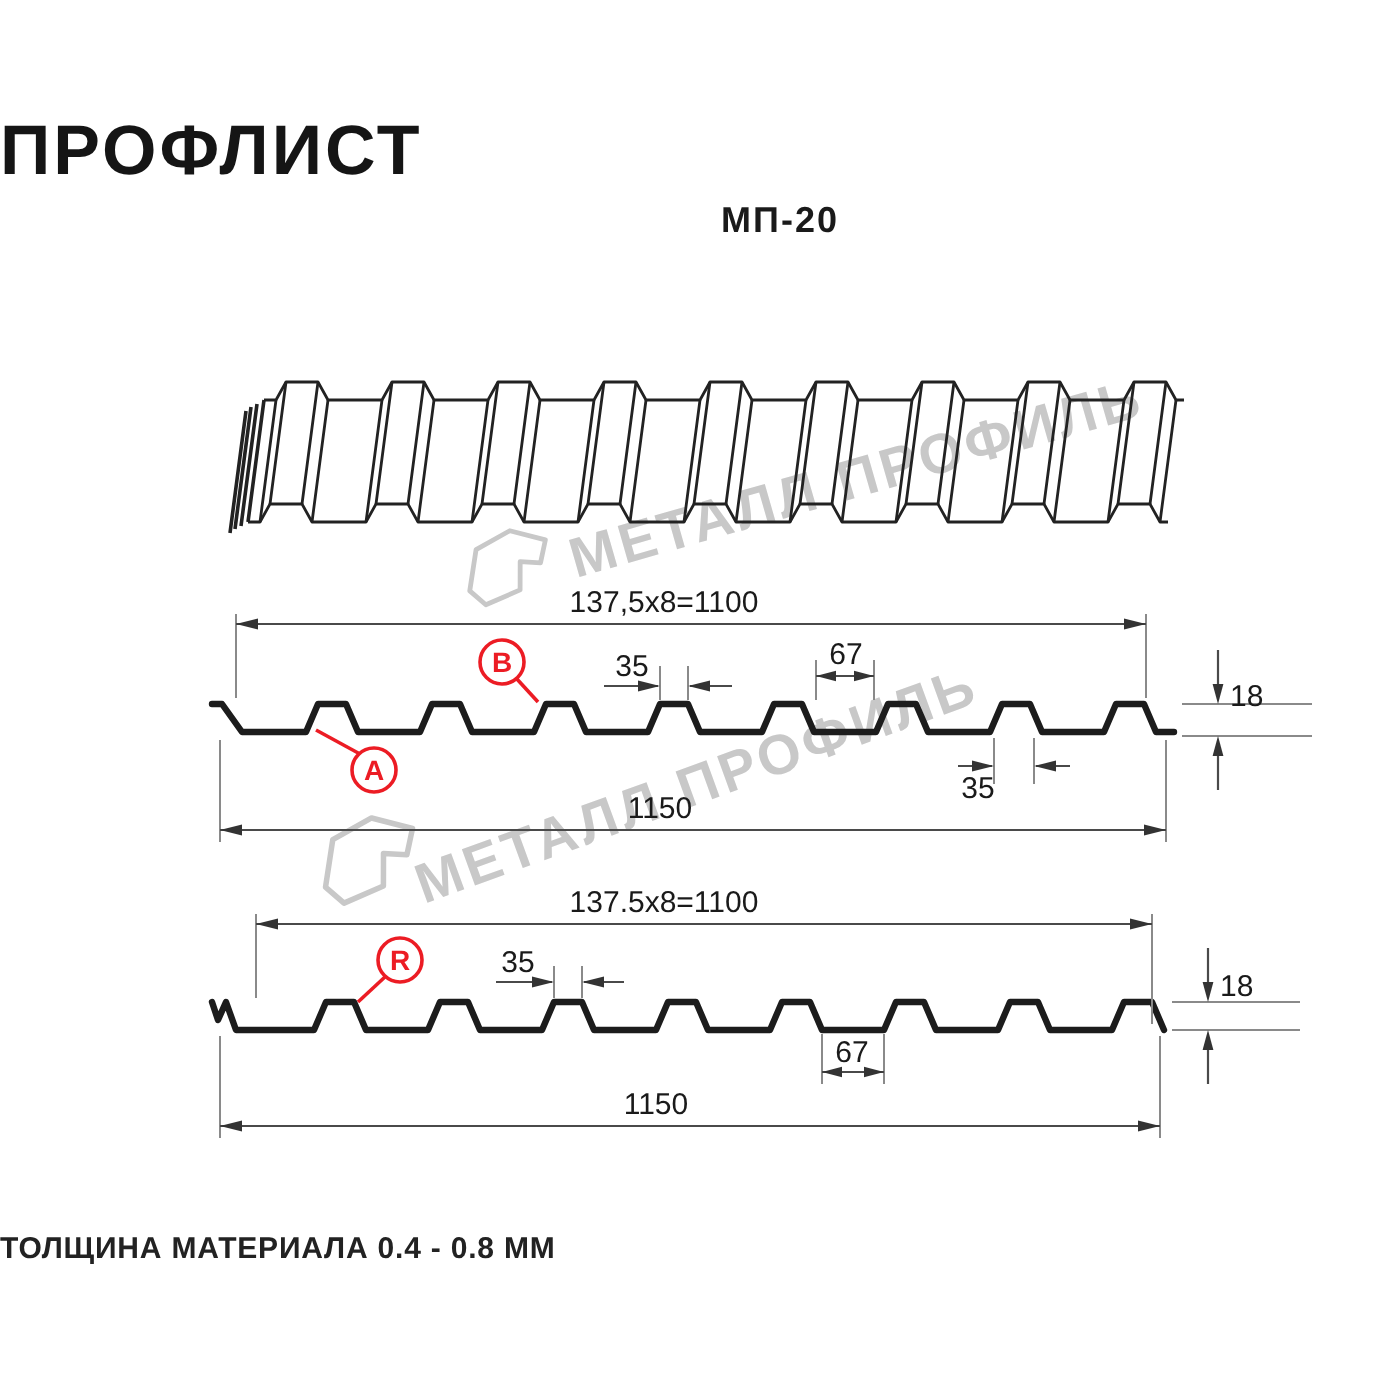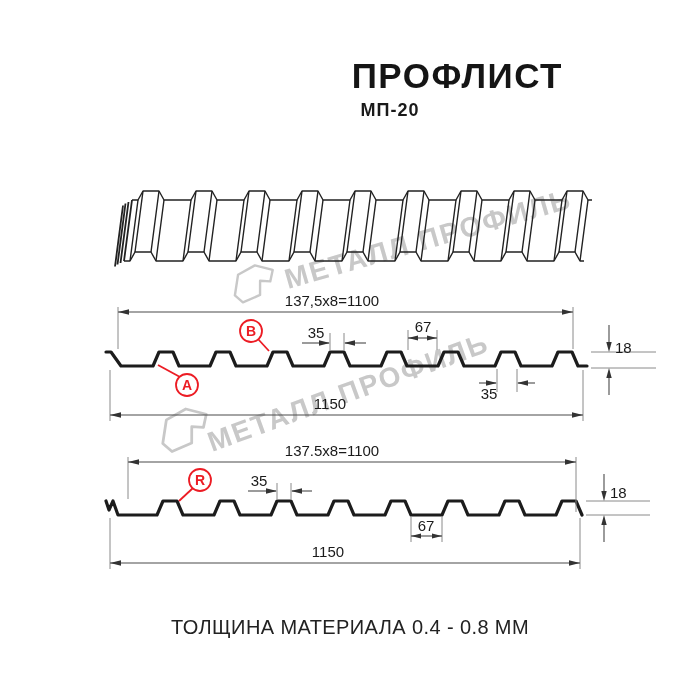--- a/index.html
+++ b/index.html
@@ -9,30 +9,30 @@
     --red:#ec1c24;
     --wm:#c8c8c8;
     --bg:#ffffff;
   }
   html,body{margin:0;padding:0;background:#fff;}
   #stage{
     position:relative;width:700px;height:700px;background:var(--bg);
     font-family:"Liberation Sans", sans-serif;overflow:hidden;
   }
   .title{
-    position:absolute;top:56px;left:0;width:563px;text-align:right;
+    position:absolute;top:56px;left:0;width:563px;text-align:left;
     font-size:35px;font-weight:700;letter-spacing:1.5px;color:#151515;
   }
   .subtitle{
     position:absolute;top:100px;left:0;width:700px;text-align:center;
     font-size:18px;font-weight:600;letter-spacing:1px;color:#1a1a1a;padding-left:40px;
   }
   .caption{
-    position:absolute;top:616px;left:0;width:700px;text-align:center;
-    font-size:20px;font-weight:400;letter-spacing:.4px;color:#222;
+    position:absolute;top:616px;left:0;width:700px;
+    font-size:15px;font-weight:700;letter-spacing:.4px;color:#222;
   }
   svg{position:absolute;left:0;top:0;}
   .prof{stroke:var(--line);stroke-width:3.2;fill:none;stroke-linejoin:round;stroke-linecap:round;}
   .sheet{stroke:#222;stroke-width:1.4;fill:none;stroke-linejoin:round;}
   .cap{stroke:#222;stroke-width:1.8;fill:none;}
   .diml{stroke:var(--dim);stroke-width:1.1;fill:none;}
   .extl{stroke:var(--ext);stroke-width:1;fill:none;}
   .ah{fill:#333;stroke:none;}
   .dimt{font-size:15px;fill:#1a1a1a;}
   .redl{stroke:var(--red);stroke-width:1.8;fill:none;}

